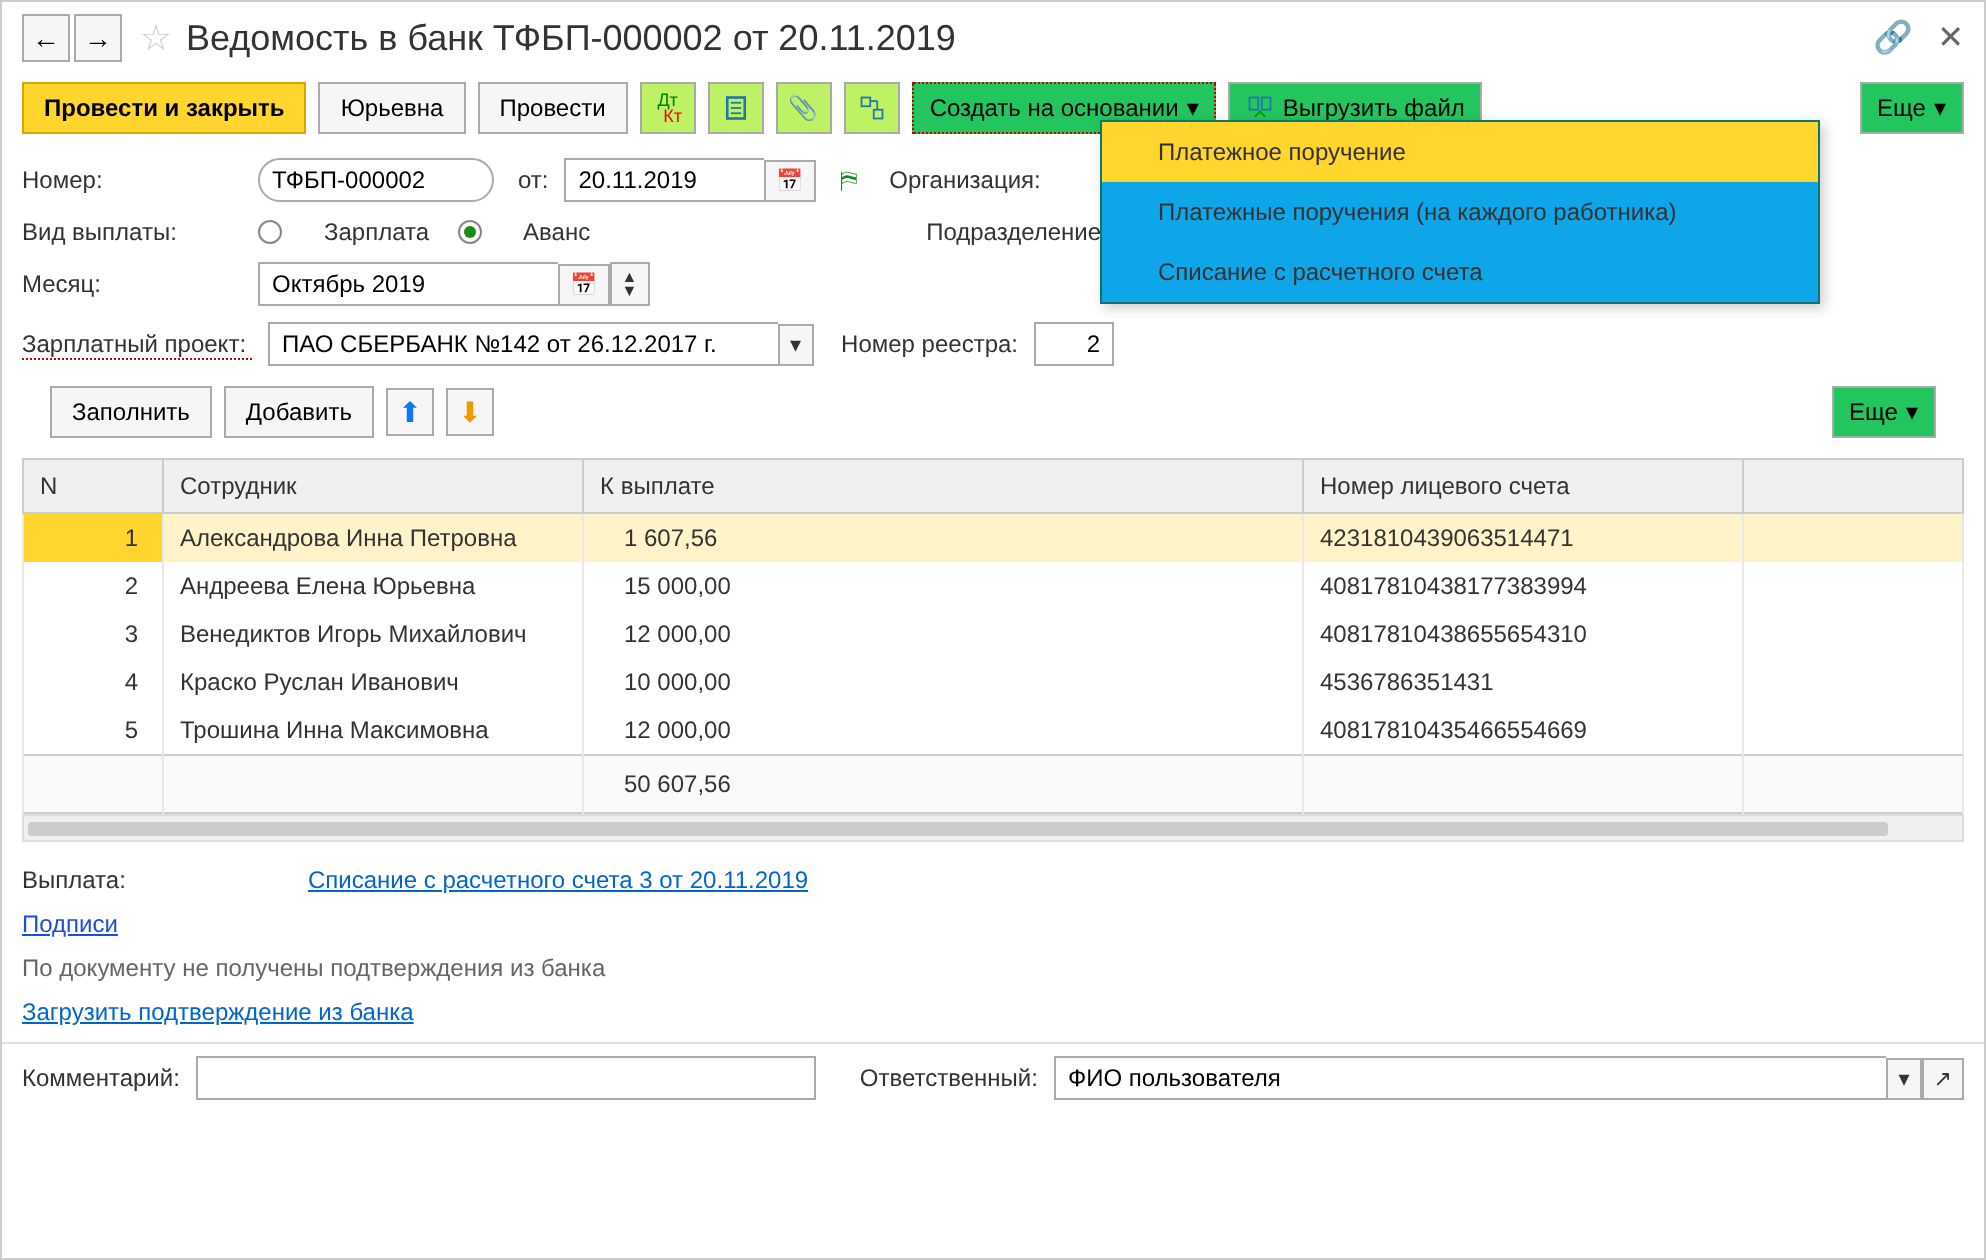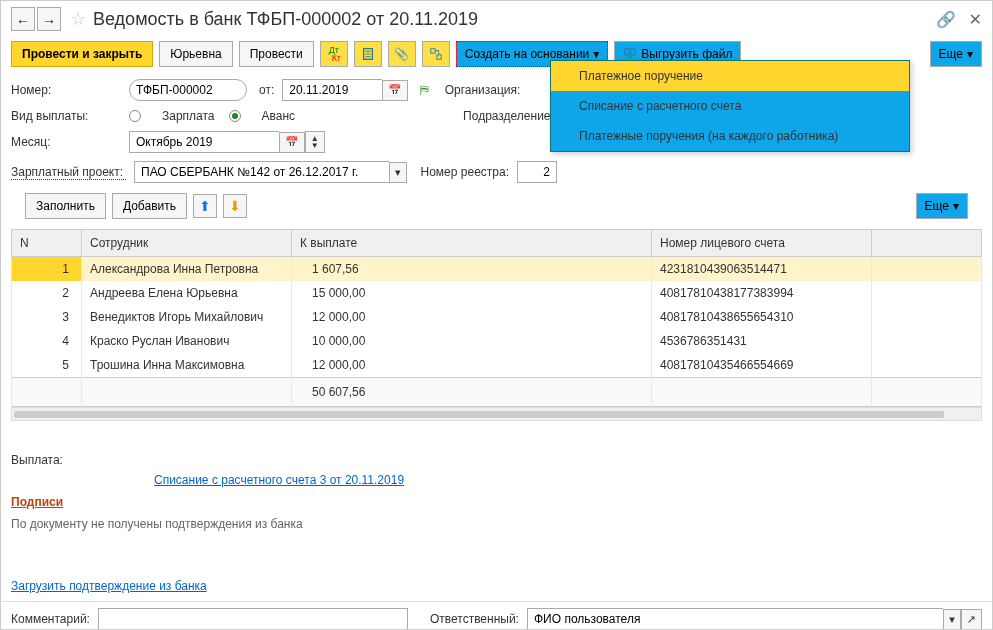--- a/index.html
+++ b/index.html
@@ -6,22 +6,22 @@
 body { font-family: Arial, sans-serif; font-size: 12px; background: #fff; color: #333; width: 993px; height: 630px; overflow: hidden; border: 1px solid #ccc; }
 .header { display: flex; align-items: center; padding: 6px 10px; }
 .nav-btn { width: 24px; height: 24px; border: 1px solid #aaa; background: #f6f6f6; cursor: pointer; display: flex; align-items: center; justify-content: center; margin-right: 2px; font-size: 14px; }
 .star-icon { width: 22px; height: 22px; display: flex; align-items: center; justify-content: center; color: #ccc; font-size: 18px; margin: 0 4px; }
 .title { font-size: 18px; font-weight: normal; flex: 1; }
 .link-icon { color: #999; font-size: 16px; margin-right: 12px; cursor: pointer; }
 .close-icon { color: #666; font-size: 16px; cursor: pointer; }
 .toolbar { display: flex; align-items: flex-start; padding: 4px 10px 8px; gap: 6px; position: relative; }
 .btn { border: 1px solid #aaa; background: #f6f6f6; padding: 5px 10px; cursor: pointer; font-size: 12px; white-space: nowrap; }
 .btn-primary { background: #ffd52e; border-color: #d5a800; font-weight: bold; }
-.icon-btn { width: 28px; height: 26px; border: 1px solid #aaa; background: #fde047; cursor: pointer; display: flex; align-items: center; justify-content: center; font-size: 12px; }
-.dropdown-btn { border: 1px solid #aaa; background: #0ea5e9; padding: 5px 8px; cursor: pointer; display: flex; align-items: center; gap: 4px; font-size: 12px; }
+.icon-btn { width: 28px; height: 26px; border: 1px solid #aaa; background: #bef264; cursor: pointer; display: flex; align-items: center; justify-content: center; font-size: 12px; }
+.dropdown-btn { border: 1px solid #aaa; background: #22c55e; padding: 5px 8px; cursor: pointer; display: flex; align-items: center; gap: 4px; font-size: 12px; }
 .dropdown-btn.highlighted { border: 1px dotted #c00; }
 .spacer { flex: 1; }
 .form-row { display: flex; align-items: center; padding: 4px 10px; gap: 8px; }
 .label { font-size: 12px; min-width: 110px; }
 .label-underline { border-bottom: 1px dotted #c00; }
 .input { border: 1px solid #aaa; padding: 3px 6px; font-size: 12px; background: #fff; }
 .input-group { display: flex; align-items: center; }
 .input-group .input { border-right: none; }
 .input-addon { border: 1px solid #aaa; padding: 3px 5px; background: #f6f6f6; cursor: pointer; font-size: 11px; }
 .radio-group { display: flex; gap: 14px; align-items: center; }
@@ -40,22 +40,22 @@
 .table th.num { width: 70px; text-align: left; }
 .table td { border-left: 1px solid #e8e8e8; border-right: 1px solid #e8e8e8; padding: 5px 8px; font-size: 12px; }
 .table tr.selected td { background: #fff4c9; }
 .table tr.selected td.num { background: #ffd52e; }
 .table td.num { text-align: right; padding-right: 12px; }
 .table td.amount { text-align: left; padding-left: 20px; }
 .table tfoot td { border-top: 1px solid #ccc; background: #fafafa; padding: 7px 8px; }
 .scroll-track { height: 14px; background: #f0f0f0; margin: 0 10px 8px; border: 1px solid #ddd; display: flex; align-items: center; }
 .scroll-thumb { width: 96%; height: 7px; background: #ccc; margin-left: 2px; border-radius: 2px; }
 .bottom-row { display: flex; align-items: center; padding: 4px 10px; gap: 8px; }
-.link { color: #0066cc; text-decoration: underline; cursor: pointer; font-size: 12px; margin-top: 40px; }
-.link-green { color: #c2410c; text-decoration: underline; cursor: pointer; font-size: 12px; font-weight: bold; }
+.link { color: #0066cc; text-decoration: underline; cursor: pointer; font-size: 12px; }
+.link-green { color: #1d4ed8; text-decoration: underline; cursor: pointer; font-size: 12px; }
 .info-text { color: #666; font-size: 12px; }
 .comment-row { display: flex; align-items: center; padding: 6px 10px; gap: 8px; border-top: 1px solid #e0e0e0; margin-top: 4px; }
 .dtkt { font-size: 9px; line-height: 8px; }
 .dtkt .dt { color: green; }
 .dtkt .kt { color: red; }
 svg.icon { width: 14px; height: 14px; }
 </style>
 </head>
 <body>
 
@@ -106,22 +106,22 @@
     </button>
   <span class="spacer"></span>
   <button class="dropdown-btn">
       <span>Еще</span>
       <span>▾</span>
     </button>
 </div>
 
 <div class="dropdown-menu">
   <div class="dropdown-item active">Платежное поручение</div>
+  <div class="dropdown-item">Платежные поручения (на каждого работника)</div>
   <div class="dropdown-item">Списание с расчетного счета</div>
-  <div class="dropdown-item">Платежные поручения (на каждого работника)</div>
 </div>
 
 <div class="form-row">
   <span class="label">Номер:</span>
   <input class="input" style="width: 118px; border-radius: 11px;" value="ТФБП-000002">
   <span style="margin-left:4px">от:</span>
   <div class="input-group">
     <input class="input" style="width: 100px;" value="20.11.2019">
     <span class="input-addon">📅</span>
   </div>

